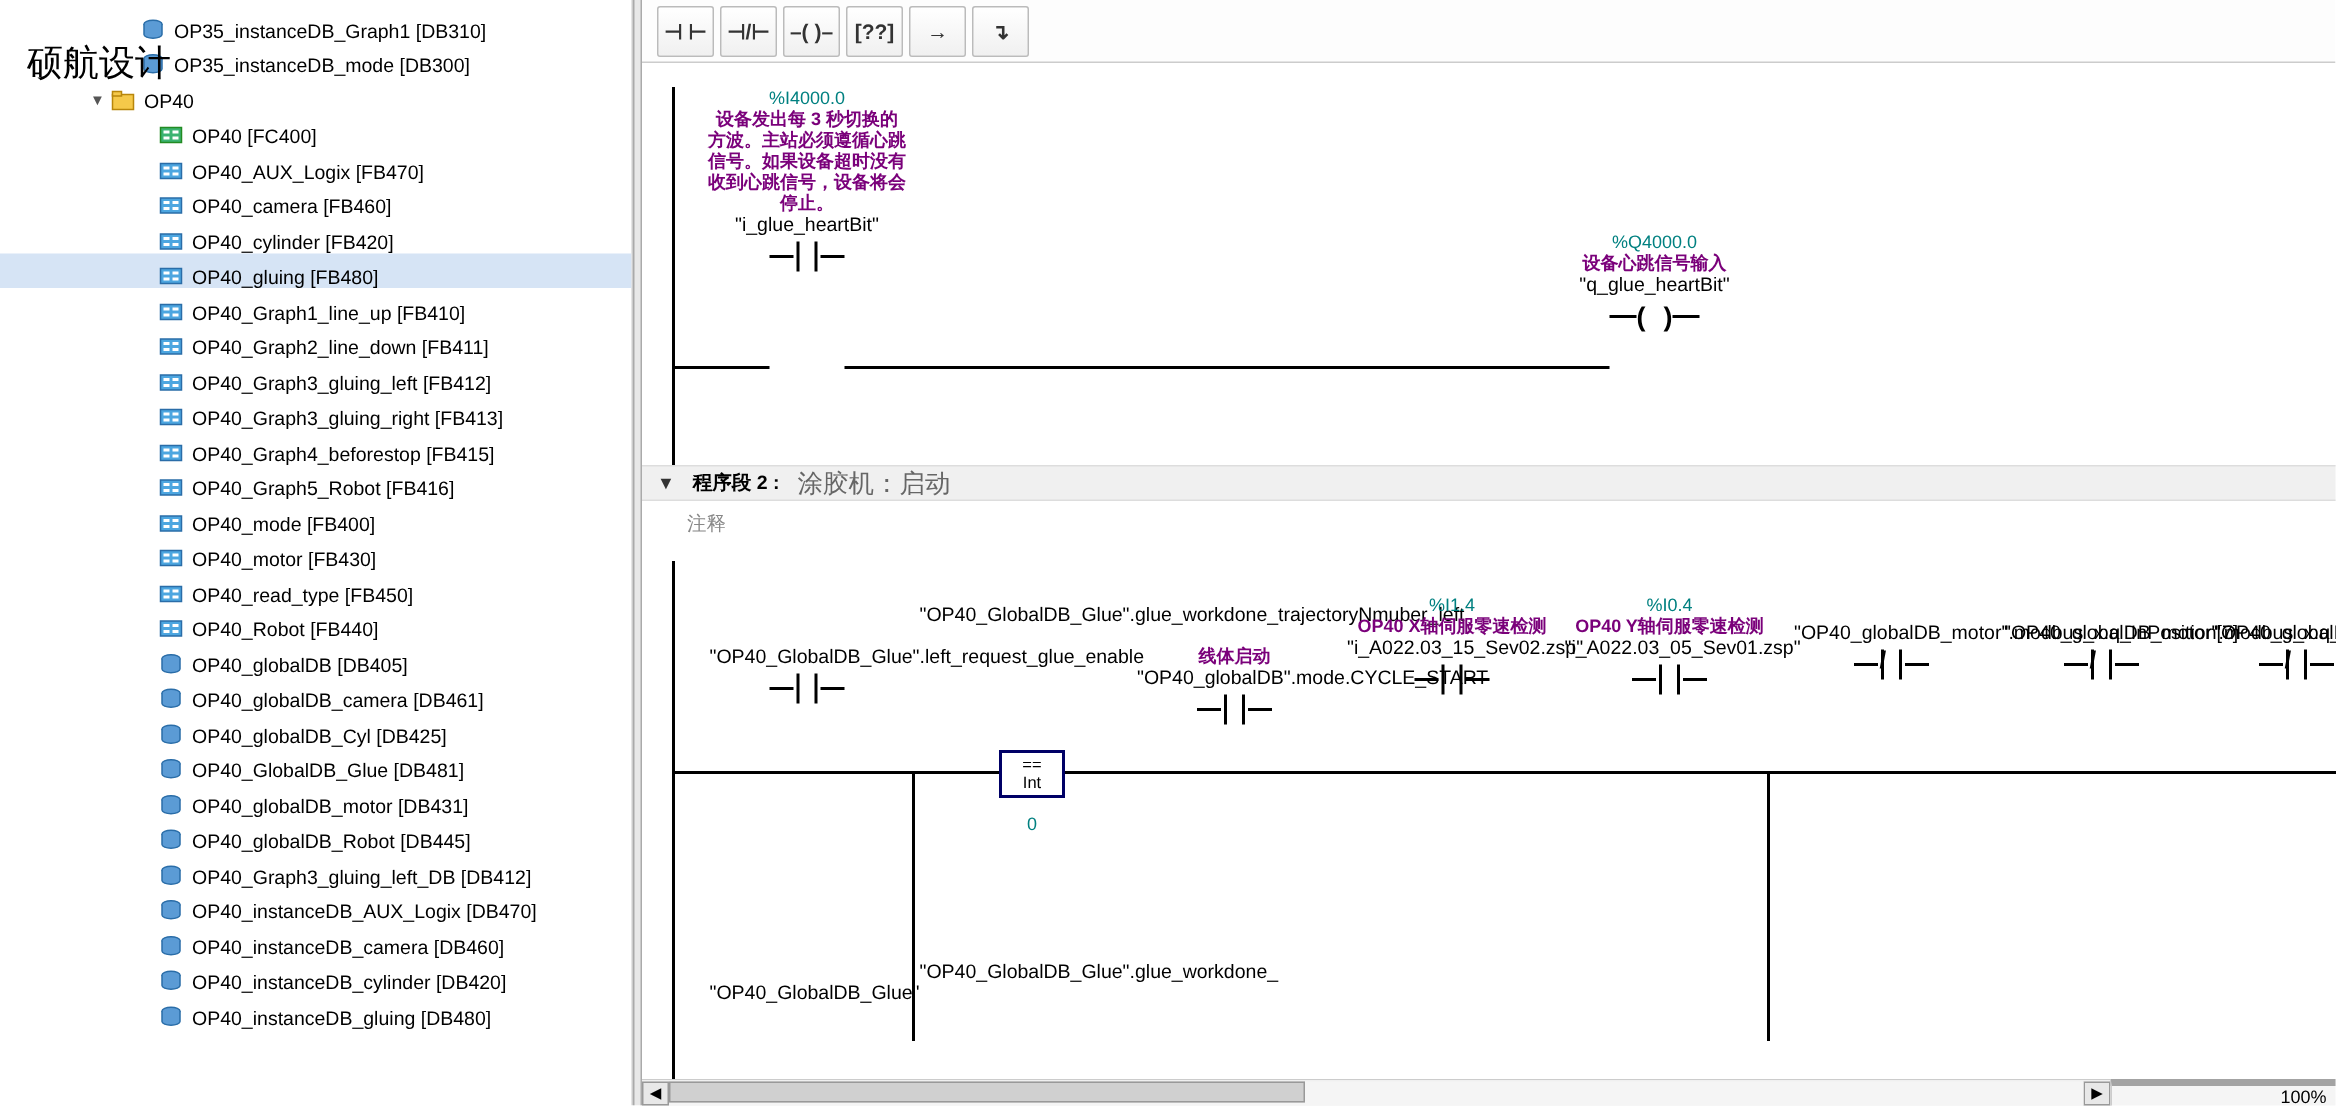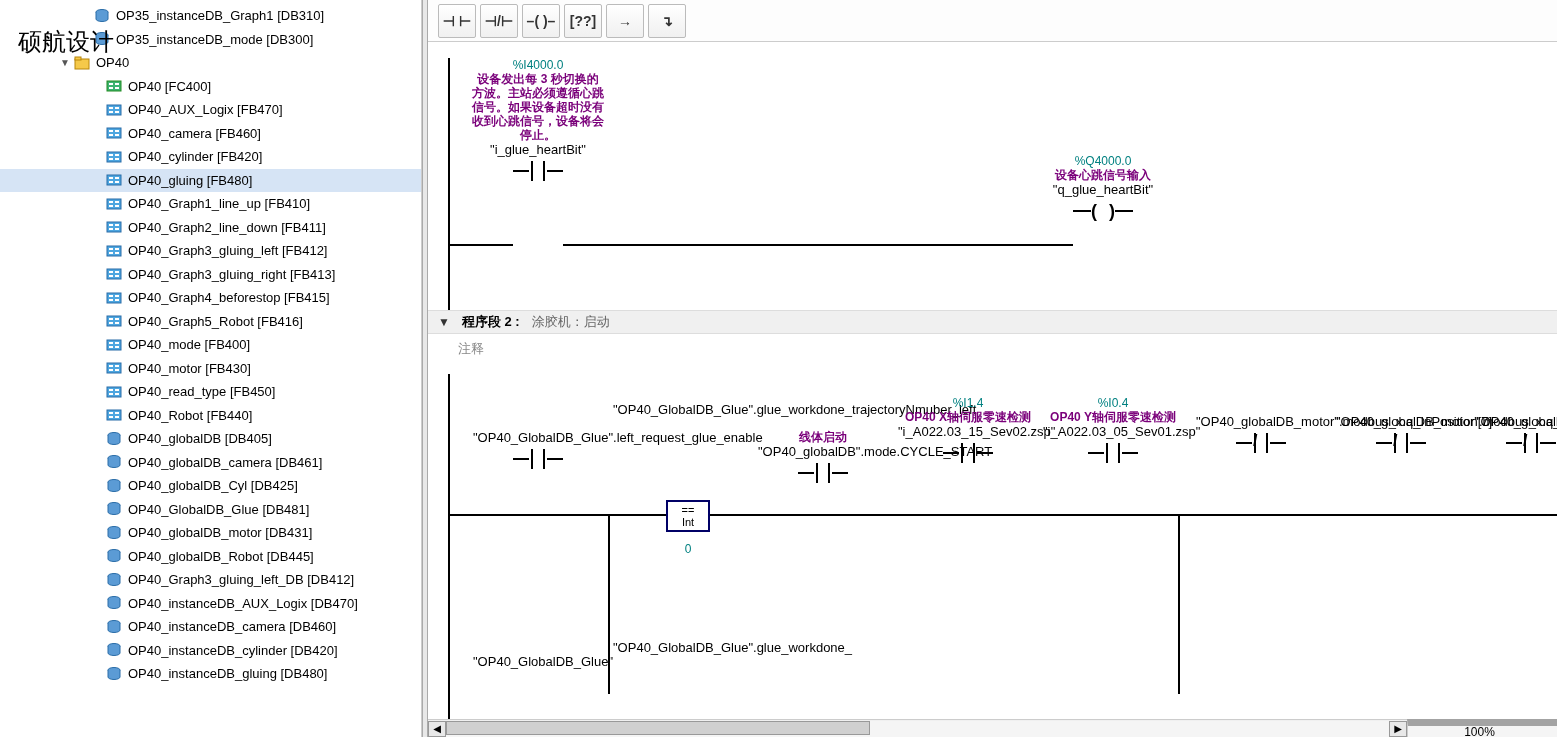--- a/index.html
+++ b/index.html
@@ -1,20 +1,20 @@
 <!DOCTYPE html>
 <html><head>
 <meta charset="utf-8">
 <style>
 *{box-sizing:border-box;margin:0;padding:0;font-family:"Microsoft YaHei",Arial,sans-serif}
 body{width:1557px;height:737px;overflow:hidden;background:#fff;display:flex;font-size:12px;color:#000}
 .sidebar{width:422px;height:737px;background:#fff;overflow-y:auto;border-right:1px solid #ccc;position:relative}
 .watermark{position:absolute;top:26px;left:18px;font-size:24px;color:#000;font-weight:500;pointer-events:none;z-index:5}
 .tree{padding-top:4px}
-.tree-row{display:flex;align-items:center;height:23.5px;white-space:nowrap;cursor:pointer}
+.tree-row{display:flex;align-items:flex-end;height:23.5px;white-space:nowrap;cursor:pointer}
 .tree-row.selected{background:#d6e4f5}
 .exp{width:14px;height:14px;display:inline-flex;align-items:center;justify-content:center;font-size:10px;color:#555;margin-right:2px}
 .ico{width:16px;height:16px;display:inline-flex;align-items:center;justify-content:center;margin-right:6px;flex-shrink:0}
 .lbl{font-size:13px;color:#000}
 .ind1{padding-left:94px}.ind2{padding-left:58px}.ind4{padding-left:106px}
 .vsplit{width:6px;background:#e8e8e8;border-left:1px solid #aaa;border-right:1px solid #aaa;cursor:col-resize}
 .main{flex:1;height:737px;display:flex;flex-direction:column;background:#fff;position:relative}
 .toolbar{height:42px;display:flex;align-items:center;gap:4px;padding:4px 10px;border-bottom:1px solid #ccc;background:#fdfdfd}
 .tbtn{width:38px;height:34px;border:1px solid #bbb;border-radius:2px;background:linear-gradient(#fff,#f0f0f0);display:flex;align-items:center;justify-content:center;font-size:14px;font-weight:bold;cursor:pointer;color:#333}
 .editor{flex:1;overflow:auto;background:#fff;position:relative;padding:8px 0 0 0}
@@ -32,30 +32,30 @@
 .coil{display:inline-block;position:relative;width:60px;height:20px}
 .coil::before{content:"";position:absolute;left:0;top:9px;width:18px;height:2px;background:#000}
 .coil::after{content:"";position:absolute;right:0;top:9px;width:18px;height:2px;background:#000}
 .cparen{position:absolute;top:0;font-size:18px;font-weight:bold;line-height:20px}
 .cparen.l{left:18px}.cparen.r{right:18px}
 .wire{position:absolute;height:2px;background:#000}
 .nc-slash{position:absolute;left:17px;top:-1px;font-size:16px;font-weight:bold;color:#000}
 .nethdr{display:flex;align-items:center;height:24px;padding:2px 10px;background:#f0f0f0;border-top:1px solid #ddd;border-bottom:1px solid #ddd;gap:12px}
 .nethdr .arrow{font-size:12px;color:#333}
 .nethdr .title{font-weight:bold;font-size:13px}
-.nethdr .sub{color:#666;font-size:13px}
+.nethdr .sub{color:#666;font-size:17px}
 .comment{padding:6px 30px;color:#888;font-size:13px}
 .network2{position:relative;height:350px;margin-left:20px;margin-top:10px}
 .cmpbox{position:absolute;border:2px solid #006;background:#fff;padding:2px 4px;text-align:center;font-size:11px;width:44px}
 .cmpval{position:absolute;color:#008080;font-size:12px;text-align:center}
 .hscroll{position:absolute;bottom:0;left:0;right:150px;height:18px;background:#f0f0f0;border-top:1px solid #ccc;display:flex;align-items:center}
 .hscroll .btn{width:18px;height:16px;border:1px solid #999;background:#e8e8e8;display:flex;align-items:center;justify-content:center;font-size:10px;cursor:pointer}
 .hscroll .track{flex:1;height:16px;background:#f5f5f5;position:relative}
 .hscroll .thumb{position:absolute;left:0;top:0;height:14px;width:45%;background:#d0d0d0;border:1px solid #999}
-.zoom{position:absolute;bottom:0;right:0;width:150px;height:18px;display:flex;align-items:center;border-top:7px solid #a3a3a3;border-left:1px solid #ccc;background:#f5f5f5;justify-content:center;padding-right:6px;gap:4px;font-size:12px}
+.zoom{position:absolute;bottom:0;right:0;width:150px;height:18px;display:flex;align-items:center;border-top:5px solid #a3a3a3;border-left:1px solid #ccc;background:#f5f5f5;justify-content:flex-end;padding-right:6px;gap:4px;font-size:12px}
 .vwire{position:absolute;width:2px;background:#000}
 </style>
 </head>
 <body>
 
 <div class="sidebar">
   <div class="watermark">硕航设计</div>
   <div class="tree" id="tree">
       <div class="tree-row ind1">
         <span class="ico">

